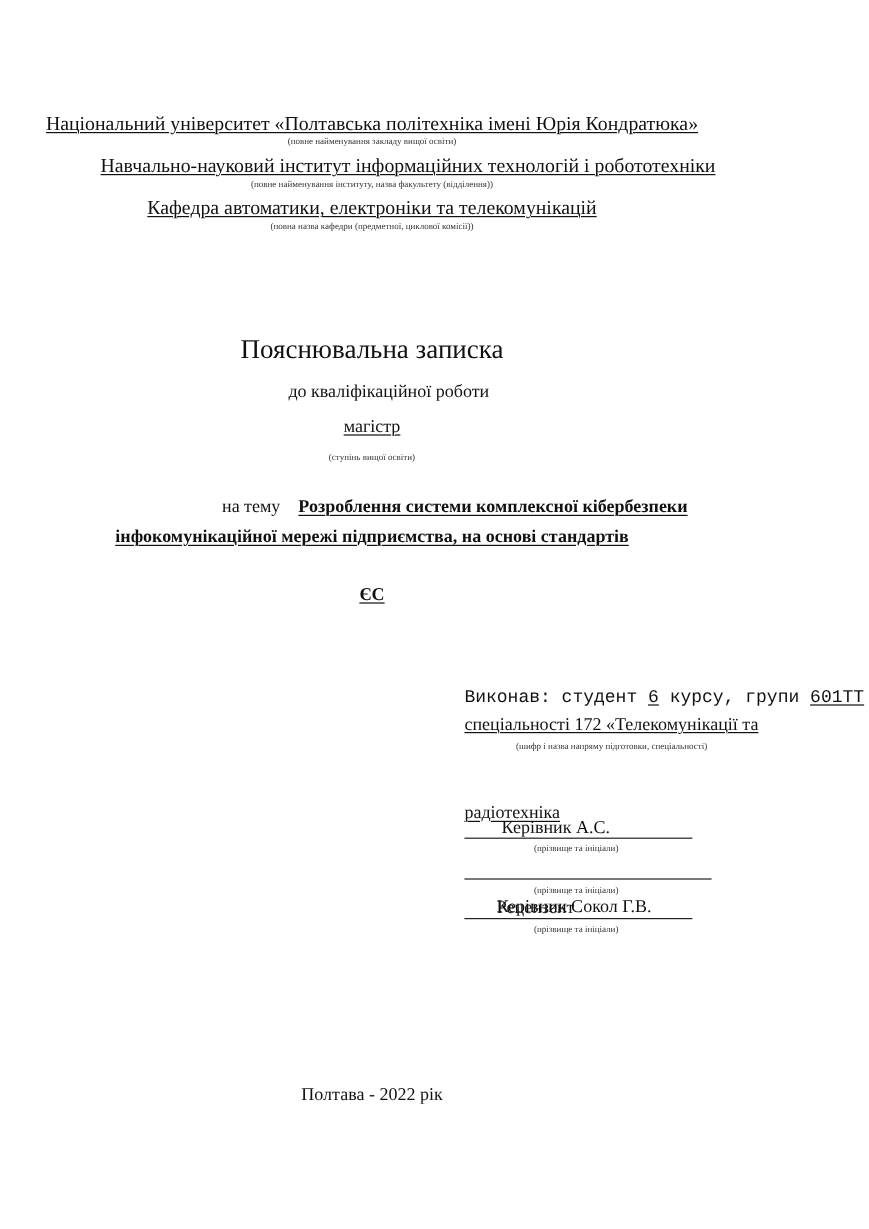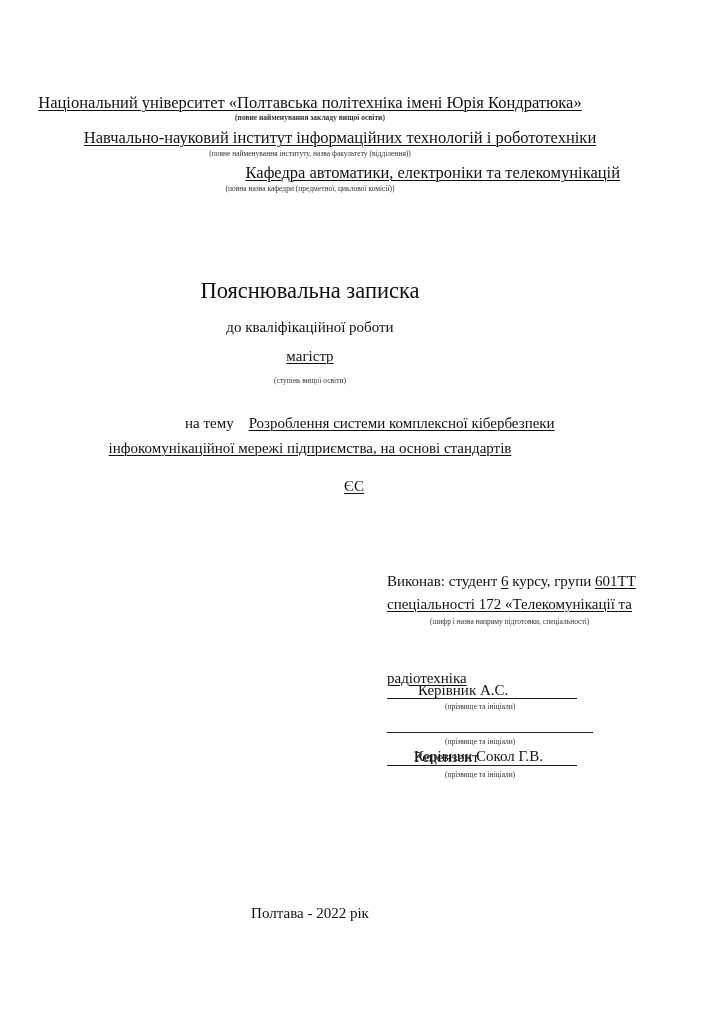--- a/index.html
+++ b/index.html
@@ -6,49 +6,49 @@
   body { width:724px; height:1024px; position:relative; overflow:hidden;
          font-family:"Liberation Serif", "DejaVu Serif", serif; color:#111; }
   .abs { position:absolute; white-space:nowrap; }
   .center { left:0; width:620px; text-align:center; }
   .u { text-decoration:underline; text-underline-offset:2px; text-decoration-thickness:1px; }
   .hdr { font-size:16.5px; }
   .cap { font-size:7.5px; color:#333; }
   .title { font-size:22.5px; font-weight:normal; }
   .sub { font-size:15px; }
   .theme { font-size:15px; }
-  .theme b { font-weight:normal; }
+  .theme b { font-weight:bold; }
   .right { font-size:15px; }
   .line { position:absolute; border-bottom:1px solid #222; height:0; }
 </style>
 </head>
 <body>
 
 <div class="abs center hdr" style="top:93px;"><span class="u">Національний університет «Полтавська політехніка імені Юрія Кондратюка»</span></div>
-<div class="abs center cap" style="top:113px;font-weight:bold;">(повне найменування закладу вищої освіти)</div>
+<div class="abs center cap" style="top:113px;">(повне найменування закладу вищої освіти)</div>
 
 <div class="abs center hdr" style="top:128px;left:30px;"><span class="u">Навчально-науковий інститут інформаційних технологій і робототехніки</span></div>
 <div class="abs center cap" style="top:149px;">(повне найменування інституту, назва факультету (відділення))</div>
 
-<div class="abs center hdr" style="top:163px;text-align:right;"><span class="u">Кафедра автоматики, електроніки та телекомунікацій</span></div>
+<div class="abs center hdr" style="top:163px;"><span class="u">Кафедра автоматики, електроніки та телекомунікацій</span></div>
 <div class="abs center cap" style="top:184px;">(повна назва кафедри (предметної, циклової комісії))</div>
 
 <div class="abs center title" style="top:278px;">Пояснювальна записка</div>
-<div class="abs center sub" style="top:319px;">до кваліфікаційної роботи</div>
+<div class="abs center sub" style="top:319px;padding-left:14px;">до кваліфікаційної роботи</div>
 <div class="abs center sub" style="top:348px;"><span class="u">магістр</span></div>
 <div class="abs center cap" style="top:376px;">(ступінь вищої освіти)</div>
 
 <div class="abs theme" style="top:415px;left:185px;">
   <span>на тему</span>&nbsp;&nbsp;&nbsp;
   <b class="u">Розроблення системи комплексної кібербезпеки</b>
 </div>
 <div class="abs center theme" style="top:440px;"><b class="u">інфокомунікаційної мережі підприємства, на основі стандартів</b></div>
-<div class="abs center theme" style="top:478px;padding-left:44px;"><b class="u">ЄС</b></div>
+<div class="abs center theme" style="top:488px;"><b class="u">ЄС</b></div>
 
-<div class="abs right" style="top:573px;left:387px;">
+<div class="abs right" style="top:573px;left:387px;font-family:Liberation Mono, monospace;">
   <span>Виконав: студент </span><span class="u">6</span><span> курсу, групи </span><span class="u">601ТТ</span>
 </div>
 <div class="abs right" style="top:596px;left:387px;"><span class="u">спеціальності 172 «Телекомунікації та</span></div>
 <div class="abs cap" style="top:617px;left:430px;">(шифр і назва напряму підготовки, спеціальності)</div>
 <div class="abs right" style="top:628px;left:387px;margin-top:42px;"><span class="u">радіотехніка</span></div>
 
 <div class="line" style="top:698px;left:387px;width:190px;"></div>
 <div class="abs right" style="top:682px;left:418px;">Керівник А.С.</div>
 <div class="abs cap" style="top:702px;left:445px;">(прізвище та ініціали)</div>
 

